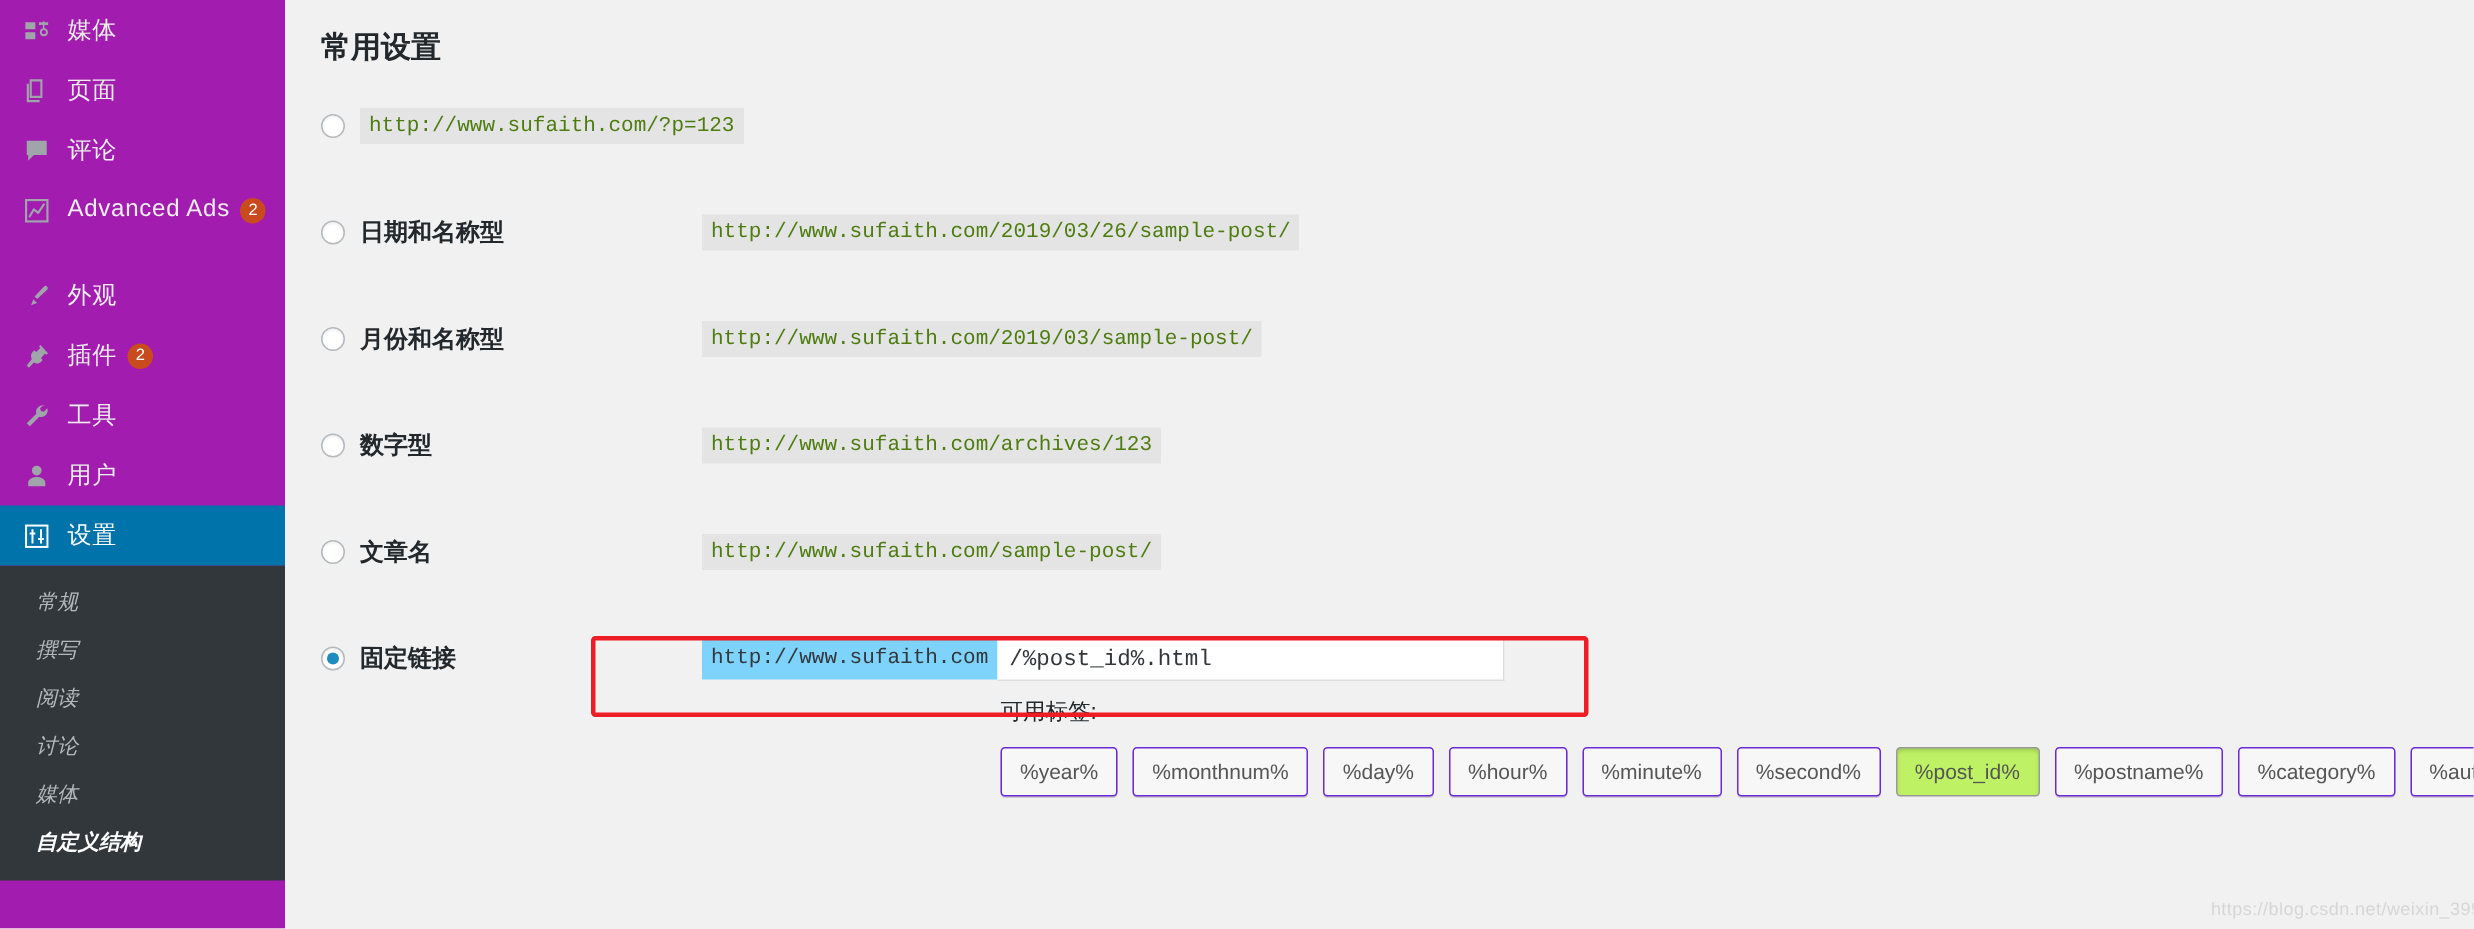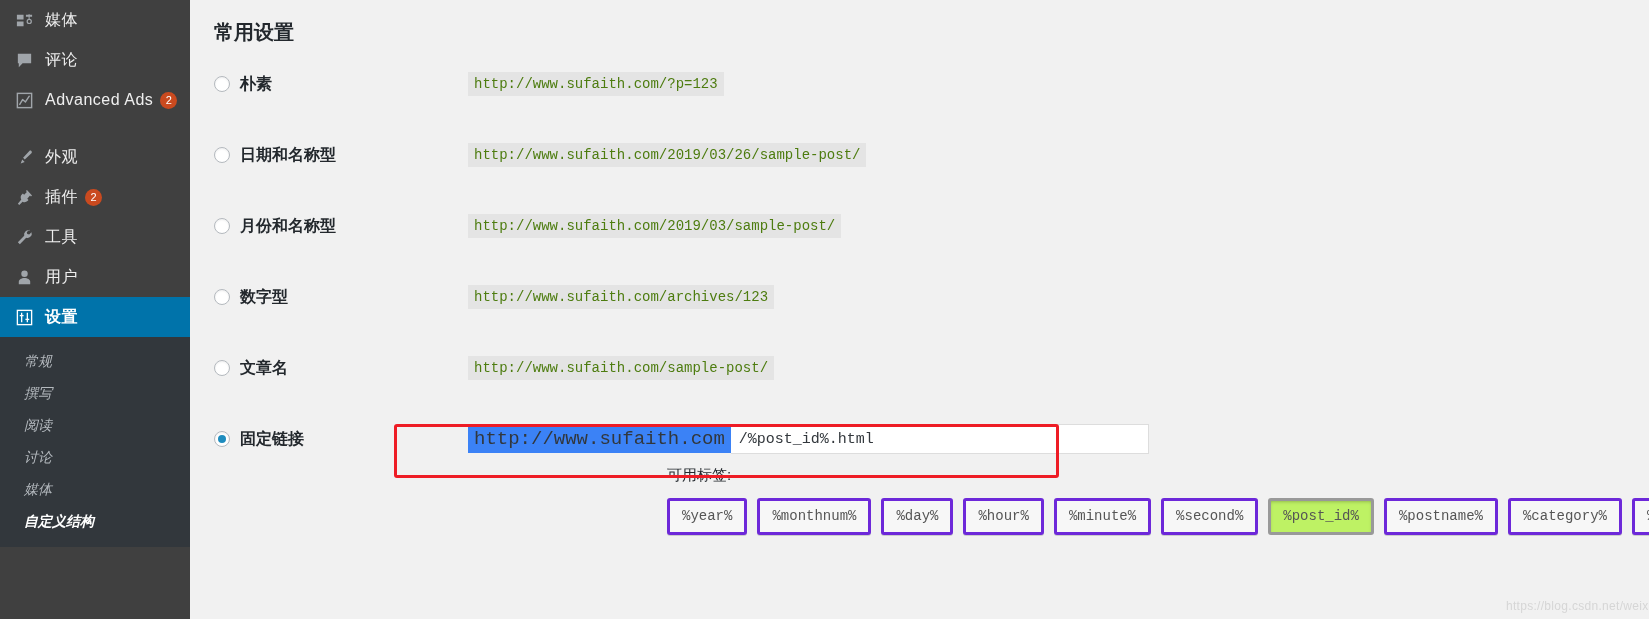--- a/index.html
+++ b/index.html
@@ -8,21 +8,21 @@
     width: 1649px; height: 619px;
     overflow: hidden;
     font-family: "Liberation Sans", "DejaVu Sans", sans-serif;
     background: #f1f1f1;
   }
   .screen { position: relative; width: 1649px; height: 619px; background: #f1f1f1; display: flex; }
 
   
   .sidebar {
     width: 190px; height: 619px;
-    background: #404040;
+    background: #a21caf;
     flex: 0 0 190px;
     position: relative;
     color: #eee;
     overflow: hidden;
   }
   .menu-item {
     display: flex; align-items: center;
     height: 40px;
     padding-left: 12px;
     color: #eee;
@@ -36,21 +36,21 @@
     display: flex; align-items: center; justify-content: center;
     color: #a0a5aa;
     flex: 0 0 24px;
   }
   .menu-item .mi-icon svg { display:block; }
   .menu-item .mi-label { white-space: nowrap; letter-spacing: .5px; }
   .menu-item.spacer-top { margin-top: 17px; }
   .menu-item.active {
     background: #0073aa;
     color: #fff;
-    font-weight: bold;
+    font-weight: normal;
     text-align: right;
   }
   .menu-item.active .mi-icon { color: #fff; }
   .menu-item.active::after {
     content: "";
     position: absolute;
     right: -8px; top: 50%;
     margin-top: -8px;
     width: 0; height: 0;
     border-top: 8px solid transparent;
@@ -133,36 +133,36 @@
     font-size: 14px;
     color: #4d7c0f;
     background: #e4e4e4;
     padding: 3px 6px;
     white-space: nowrap;
     line-height: 18px;
   }
   .custom-row { position: relative; }
   .custom-prefix {
     font-family: "Liberation Mono", "DejaVu Sans Mono", monospace;
-    font-size: 19px;
+    font-size: 14px;
     color: #32373c;
-    background: #3b82f6;
+    background: #7dd3fc;
     padding: 5px 6px;
     white-space: nowrap;
     line-height: 18px;
   }
   .custom-input {
     font-family: "Liberation Mono", "DejaVu Sans Mono", monospace;
     font-size: 15px;
     color: #32373c;
     background: #fff;
     border: 1px solid #ddd;
     border-left: none;
     padding: 4px 8px;
-    width: 418px;
+    width: 338px;
     height: 30px;
     outline: none;
     line-height: 20px;
   }
   .highlight-box {
     position: absolute;
     left: 204px; top: 424px;
     width: 665px; height: 54px;
     border: 3px solid #ee1c25;
     border-radius: 3px;
@@ -177,25 +177,25 @@
     line-height: 20px;
   }
   .tags {
     display: flex;
     gap: 10px;
     padding-left: 477px;
     margin-top: 13px;
     flex-wrap: nowrap;
   }
   .tag-btn {
-    font-family: Liberation Mono, monospace;
+    font-family: Liberation Sans, sans-serif;
     font-size: 14px;
     color: #555;
     background: #f7f7f7;
-    border: 3px solid #6d28d9;
+    border: 1px solid #6d28d9;
     border-radius: 3px;
     padding: 5px 12px 6px 12px;
     white-space: nowrap;
     cursor: pointer;
     box-shadow: 0 1px 0 #ccc;
     line-height: 20px;
   }
   .tag-btn.pressed {
     background: #bef264;
     border-color: #999;
@@ -220,20 +220,29 @@
     <div class="menu-item">
       <span class="mi-icon">
         <svg width="19" height="19" viewBox="0 0 20 20" fill="currentColor">
             <path d="M2 4h7v5H2V4zm0 7h7v5H2v-5zm9.5-7H18v2h-6.5V4zm3.5 4.2a2.8 2.8 0 1 0 0 5.6 2.8 2.8 0 0 0 0-5.6zm0 1.3a1.5 1.5 0 1 1 0 3 1.5 1.5 0 0 1 0-3z"></path>
             <path d="M14.3 3.4h1.1V9h-1.1z"></path>
           </svg>
       </span>
       <span class="mi-label">媒体</span>
     </div>
 
+    <div class="menu-item">
+      <span class="mi-icon">
+        <svg width="19" height="19" viewBox="0 0 20 20" fill="currentColor">
+            <path d="M5 2h9v13H5V2zm1.5 1.5v10h6v-10h-6z"></path>
+            <path d="M3 5v13h9v-1.5H4.5V5H3z"></path>
+          </svg>
+      </span>
+      <span class="mi-label">页面</span>
+    </div>
 
     <div class="menu-item">
       <span class="mi-icon">
         <svg width="19" height="19" viewBox="0 0 20 20" fill="currentColor">
             <path d="M3 3h14v10H8l-4 4v-4H3V3z"></path>
           </svg>
       </span>
       <span class="mi-label">评论</span>
     </div>
 
@@ -310,21 +319,20 @@
   </nav>
 
   <main class="main">
 
     <h1 class="page-title">常用设置</h1>
 
     <div class="options">
 
       <div class="opt-row">
         <span class="radio"></span>
-        <span class="opt-label">朴素</span>
         <span class="opt-code">http://www.sufaith.com/?p=123</span>
       </div>
 
       <div class="opt-row">
         <span class="radio"></span>
         <span class="opt-label">日期和名称型</span>
         <span class="opt-code">http://www.sufaith.com/2019/03/26/sample-post/</span>
       </div>
 
       <div class="opt-row">

